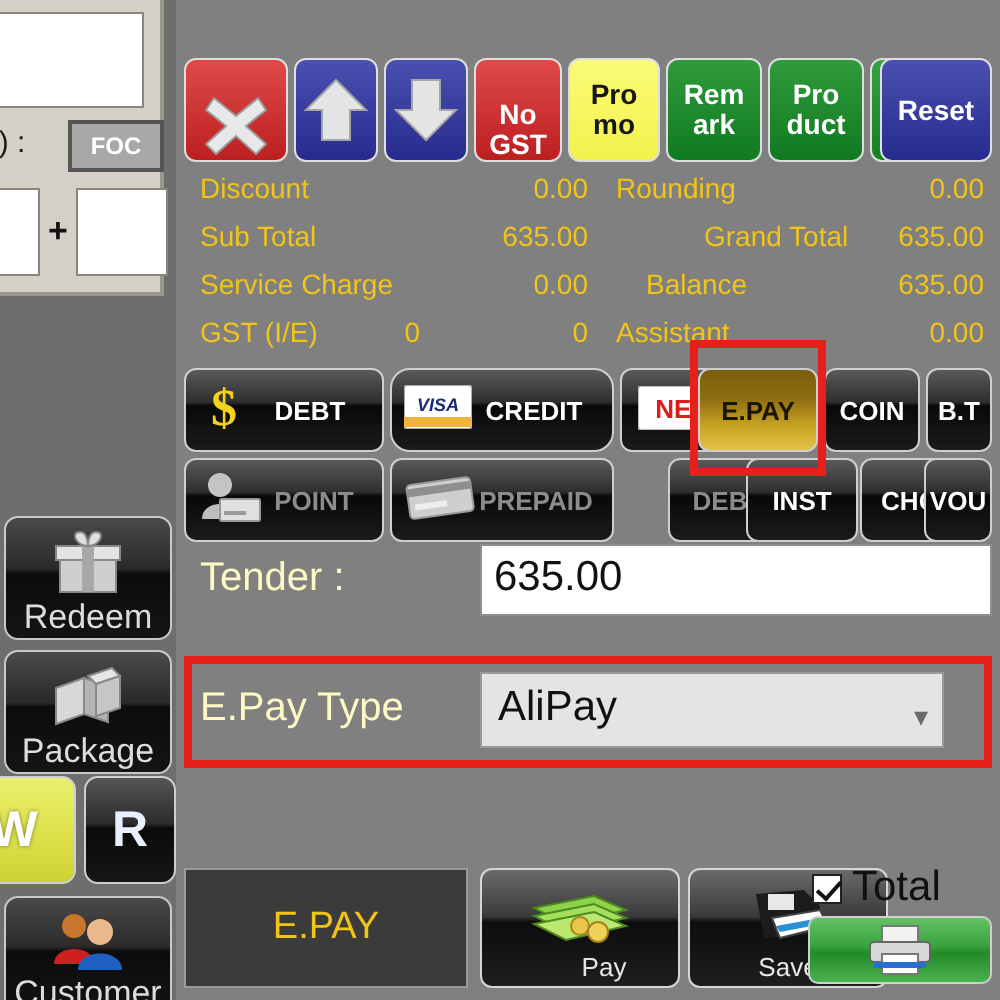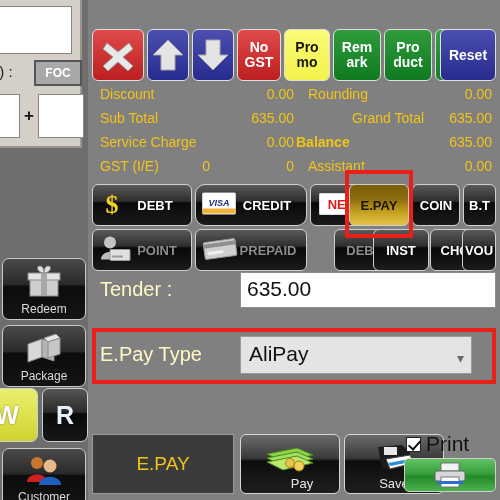--- a/index.html
+++ b/index.html
@@ -35,21 +35,21 @@
   .disc-plus{position:absolute;left:52px;top:108px;font-size:17px;color:#111;font-weight:bold;}
   .disc-f2{position:absolute;left:66px;top:96px;width:46px;height:44px;background:#fff;border:1px solid #8a867e;box-sizing:border-box;}
 
   .side-btn{
     position:absolute;left:2px;width:84px;
     background:linear-gradient(to bottom,#4a4a4a 0%,#2a2a2a 42%,#0c0c0c 46%,#141414 100%);
     border:1px solid #c9c9c9;border-radius:7px;box-sizing:border-box;
     display:flex;flex-direction:column;align-items:center;justify-content:flex-end;
     padding-bottom:3px;
   }
-  .side-btn .lbl{color:#dcdcdc;font-size:12px;line-height:14px;}
+  .side-btn .lbl{color:#dcdcdc;font-size:17px;line-height:14px;}
   .side-icon{flex:1;display:flex;align-items:center;justify-content:center;width:100%;}
 
   .wr-wrap{position:absolute;left:-24px;top:388px;width:112px;height:54px;}
   .btn-w{
     position:absolute;left:0;top:0;width:62px;height:54px;
     background:linear-gradient(to bottom,#e9ef6e 0%,#dde14a 55%,#ccd233 100%);
     border:1px solid #cfcfcf;border-radius:7px;box-sizing:border-box;
     display:flex;align-items:center;justify-content:center;
     color:#fff;font-size:25px;font-weight:bold;
     text-shadow:0 0 2px rgba(0,0,0,.45);
@@ -66,21 +66,21 @@
   .main{position:absolute;left:88px;top:0;width:412px;height:500px;background:#808080;}
 
   
   .toolrow{position:absolute;left:4px;top:29px;width:404px;height:52px;}
   .tbtn{
     position:absolute;top:0;height:52px;border-radius:6px;box-sizing:border-box;
     border:1px solid #dedede;
     display:flex;flex-direction:column;align-items:center;justify-content:center;
     font-size:14px;font-weight:bold;line-height:15px;text-align:center;
   }
-  .tb-red   {background:linear-gradient(to bottom,#e04a4a,#bc1f1f);color:#fff;}
+  .tb-red   {background:linear-gradient(to bottom,#e04a4a,#bc1f1f);color:#fff;justify-content:flex-end;}
   .tb-blue  {background:linear-gradient(to bottom,#4a4fb0,#272b8e);color:#fff;}
   .tb-yellow{background:linear-gradient(to bottom,#fbfb78,#f2f24c);color:#171717;}
   .tb-green {background:linear-gradient(to bottom,#2f9b3c,#0f7a20);color:#ffffff;}
   .tb-disc  {background:linear-gradient(to bottom,#35a344,#13801f);color:#d7f5dd;}
 
   .xmark,.arrow{width:40px;height:38px;}
 
   
   .totals{position:absolute;left:4px;top:84px;width:404px;height:96px;}
   .tl-row{position:absolute;height:23px;font-size:14px;color:#f0c419;}
@@ -270,21 +270,21 @@
       </div>
       <div class="tl-row" style="top:24px;width:404px;">
         <span class="tl-lbl">Sub Total</span>
         <span class="tl-val" style="left:118px;width:84px;">635.00</span>
         <span class="tl-lbl2" style="left:216px;margin-left:44px;">Grand Total</span>
         <span class="tl-val2" style="left:316px;width:84px;">635.00</span>
       </div>
       <div class="tl-row" style="top:48px;width:404px;">
         <span class="tl-lbl">Service Charge</span>
         <span class="tl-val" style="left:118px;width:84px;">0.00</span>
-        <span class="tl-lbl2" style="left:204px;font-weight:bold;">Balance</span>
+        <span class="tl-lbl2" style="left:231px;">Balance</span>
         <span class="tl-val2" style="left:316px;width:84px;">635.00</span>
       </div>
       <div class="tl-row" style="top:72px;width:404px;">
         <span class="tl-lbl">GST (I/E)</span>
         <span class="tl-val" style="left:58px;width:60px;">0</span>
         <span class="tl-val" style="left:130px;width:72px;">0</span>
         <span class="tl-lbl2" style="left:216px;">Assistant</span>
         <span class="tl-val2" style="left:316px;width:84px;">0.00</span>
       </div>
     </div>
@@ -404,21 +404,21 @@
             <rect x="12" y="4" width="13" height="8" fill="#e8e8e8"></rect>
             <path d="M14 16 L38 12 L42 20 L18 26 z" fill="#ffffff" stroke="#444"></path>
             <path d="M16 20 L38 16 L39 19 L18 23 z" fill="#2b8fd6"></path>
           </svg>
         </span>
         <span class="alabel">Save</span>
       </div>
 
       <div class="print-wrap">
         <span class="chk"></span>
-        <span class="print-lbl">Print</span>
+        <span class="print-lbl">Total</span>
         <div class="print-btn">
           <svg width="34" height="26" viewBox="0 0 34 26">
             <rect x="8" y="1" width="18" height="8" fill="#f2f2f2" stroke="#777"></rect>
             <rect x="2" y="9" width="30" height="10" rx="2" fill="#d8d8d8" stroke="#666"></rect>
             <rect x="8" y="15" width="18" height="10" fill="#ffffff" stroke="#777"></rect>
             <rect x="4" y="19" width="26" height="3" fill="#2b6fd0"></rect>
           </svg>
         </div>
       </div>
     </div>

